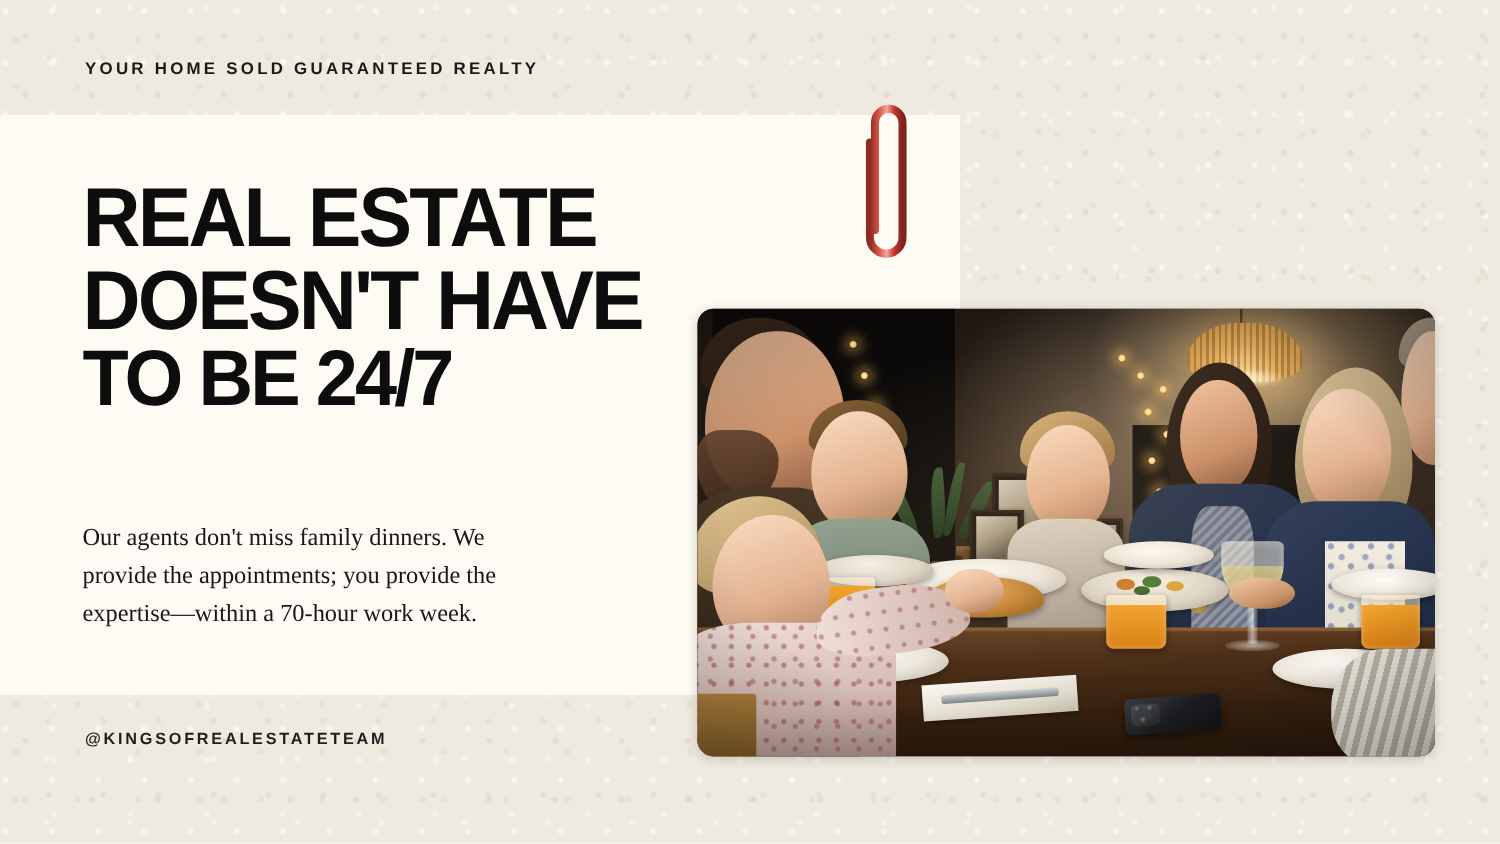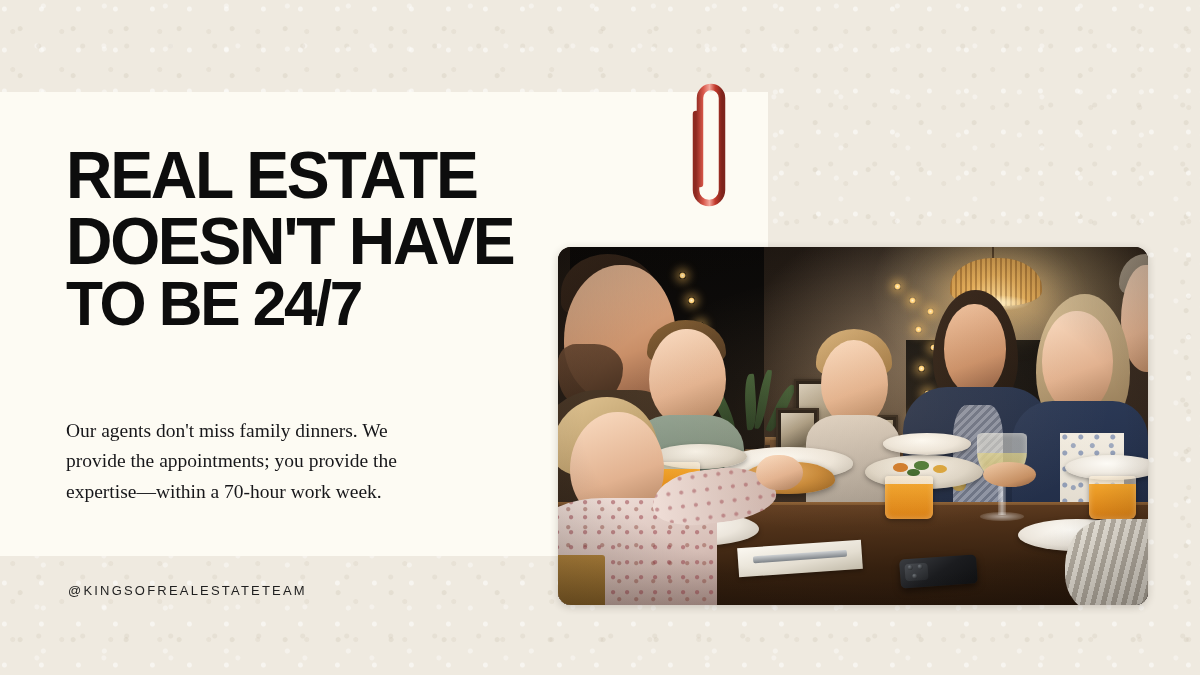--- a/index.html
+++ b/index.html
@@ -78,21 +78,21 @@
     font-size: 19.5px;
     line-height: 1.57;
     color: #17171a;
   }
 
   
   .handle {
     position: absolute;
     left: 68px; top: 583px;
     font-size: 13px;
-    font-weight: 400;
+    font-weight: 700;
     letter-spacing: 2.2px;
     color: #1f1f1f;
     white-space: nowrap;
     z-index: 6;
   }
 
   
   .paperclip {
     position: absolute;
     left: 686px; top: 68px;
@@ -442,20 +442,21 @@
       radial-gradient(ellipse 70% 62% at 52% 44%, rgba(255,206,140,.10), rgba(20,12,6,.0) 60%),
       radial-gradient(ellipse 88% 82% at 50% 50%, rgba(0,0,0,0) 52%, rgba(12,7,3,.48) 100%);
     pointer-events: none;
   }
 </style>
 </head>
 <body>
 
 <div id="canvas">
 
+  <div class="brand-line">YOUR HOME SOLD GUARANTEED REALTY</div>
 
   <div class="card"></div>
 
   <div class="paperclip">
     <svg viewBox="0 0 46 142" xmlns="http://www.w3.org/2000/svg">
       <defs>
         <linearGradient id="clipGrad" x1="0" y1="0" x2="1" y2="0">
           <stop offset="0%" stop-color="#8e2a21"></stop>
           <stop offset="28%" stop-color="#d9574a"></stop>
           <stop offset="52%" stop-color="#f3a79c"></stop>

